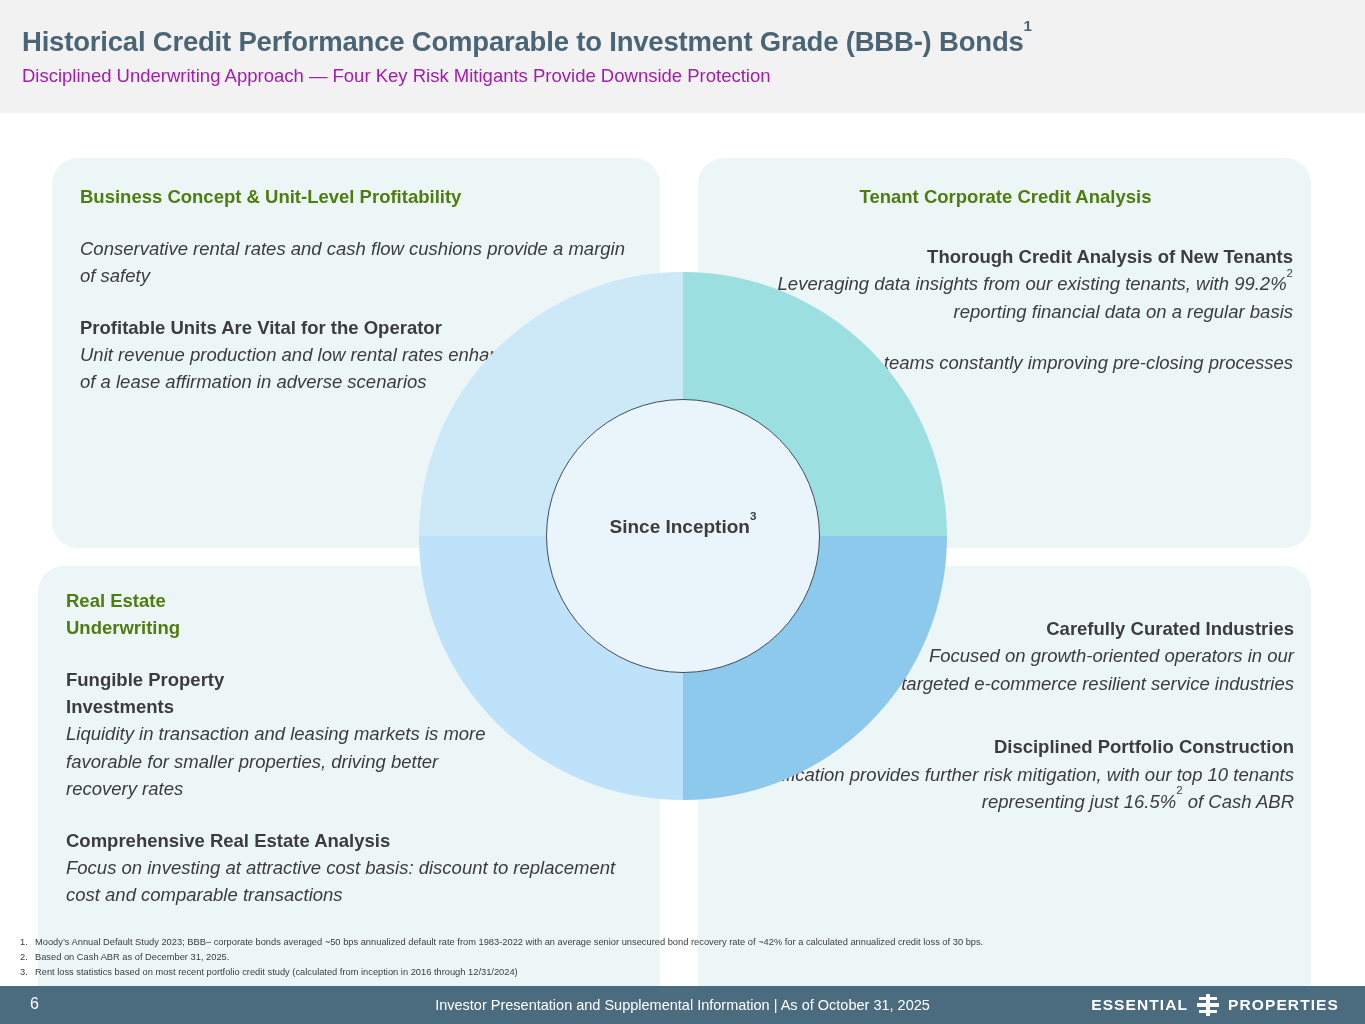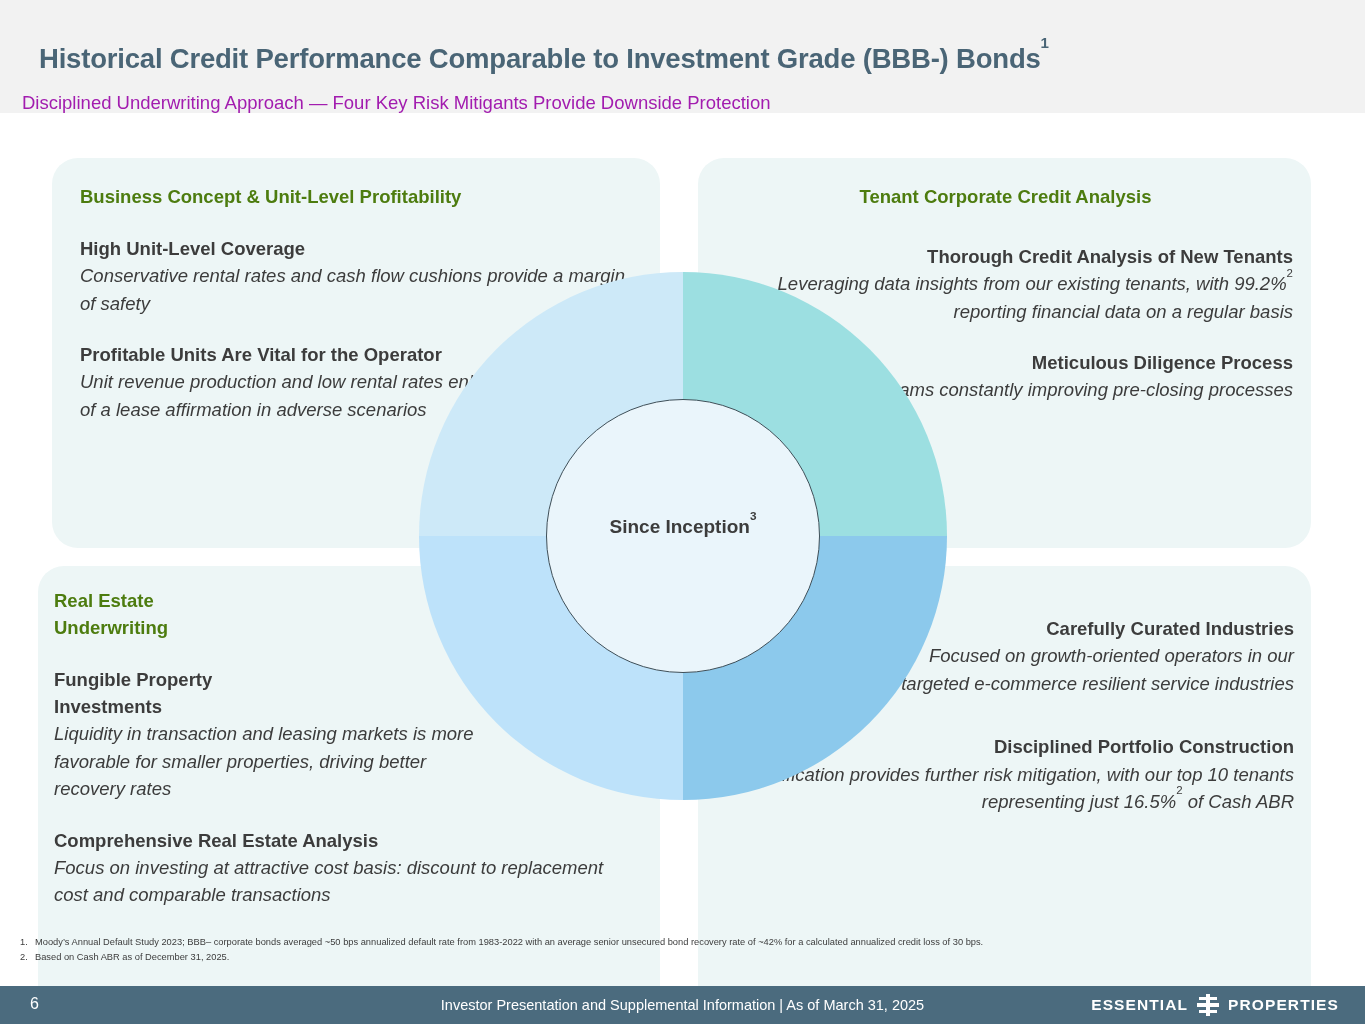--- a/index.html
+++ b/index.html
@@ -24,21 +24,21 @@
     background: #F2F2F2;
     box-sizing: border-box;
     padding: 26px 0 0 22px;
   }
   .slide-title {
     font-size: 27.5px;
     font-weight: bold;
     color: #4A6576;
     letter-spacing: -0.2px;
     line-height: 1.15;
-    margin: 17px;
+    margin: 0;
     white-space: nowrap;
   }
   .slide-title sup { font-size: 0.55em; top: -0.62em; position: relative; font-weight: bold; }
   .slide-subtitle {
     font-size: 18.5px;
     color: #a21caf;
     margin: 7px 0 0 0;
     line-height: 1.2;
     white-space: nowrap;
   }
@@ -83,21 +83,21 @@
     line-height: 1.48;
   }
   .block-body sup, .block-title sup { font-size: 0.62em; position: relative; top: -0.55em; font-style: normal; }
 
   .align-left  { text-align: left; }
   .align-right { text-align: right; }
 
   
   .tl-text { left: 28px; top: 26px; width: 560px; }
   .tr-text { left: 20px; top: 26px; width: 575px; }
-  .bl-text { left: 16px; top: 22px; width: 590px; }
+  .bl-text { left: 28px; top: 22px; width: 590px; }
   .br-text { left: 18px; top: 22px; width: 578px; }
 
   
   .wheel {
     position: absolute;
     left: 419px;
     top: 159px;
     width: 528px;
     height: 528px;
     border-radius: 50%;
@@ -212,39 +212,37 @@
   <h1 class="slide-title"><span>Historical Credit Performance Comparable to Investment Grade (BBB-) Bonds</span><sup>1</sup></h1>
   <div class="slide-subtitle">Disciplined Underwriting Approach — Four Key Risk Mitigants Provide Downside Protection</div>
 </div>
 
 <div class="canvas">
 
   <div class="card card-tl">
     <div class="card-inner tl-text align-left">
       <div class="quad-heading">Business Concept &amp; Unit-Level Profitability</div>
       <div class="block">
-        <div class="block-title">High Unit-Level Coverage</div>
         <div class="block-body">Conservative rental rates and cash flow cushions provide a margin of safety</div>
       </div>
       <div class="block">
         <div class="block-title">Profitable Units Are Vital for the Operator</div>
         <div class="block-body">Unit revenue production and low rental rates enhance the probability of a lease affirmation in adverse scenarios</div>
       </div>
     </div>
   </div>
 
   <div class="card card-tr">
     <div class="card-inner tr-text align-right">
       <div class="quad-heading" style="text-align:center;">Tenant Corporate Credit Analysis</div>
       <div class="block" style="margin-top:32px;">
         <div class="block-title">Thorough Credit Analysis of New Tenants</div>
         <div class="block-body"><span>Leveraging data insights from our existing tenants, with 99.2%</span><sup>2</sup><span> reporting financial data on a regular basis</span></div>
       </div>
       <div class="block">
-        <div class="block-title">Meticulous Diligence Process</div>
         <div class="block-body">Underwriting teams constantly improving pre-closing processes</div>
       </div>
     </div>
   </div>
 
   <div class="card card-bl">
     <div class="card-inner bl-text align-left">
       <div class="quad-heading" style="max-width:200px;">Real Estate Underwriting</div>
       <div class="block">
         <div class="block-title" style="max-width:230px;">Fungible Property Investments</div>
@@ -279,25 +277,26 @@
 
   <div class="hub">
     <div class="hub-label"><span>Since Inception</span><sup>3</sup></div>
   </div>
 
 </div>
 
 <div class="footnotes">
   <div class="footnote"><span class="fn-num">1.</span><span>Moody’s Annual Default Study 2023; BBB– corporate bonds averaged ~50 bps annualized default rate from 1983-2022 with an average senior unsecured bond recovery rate of ~42% for a calculated annualized credit loss of 30 bps.</span></div>
   <div class="footnote"><span class="fn-num">2.</span><span>Based on Cash ABR as of December 31, 2025.</span></div>
+  <div class="footnote"><span class="fn-num">3.</span><span>Rent loss statistics based on most recent portfolio credit study (calculated from inception in 2016 through 12/31/2024)</span></div>
 </div>
 
 <div class="footer">
   <div class="page-num">6</div>
-  <div class="footer-center">Investor Presentation and Supplemental Information |  As of March 31, 2025</div>
+  <div class="footer-center">Investor Presentation and Supplemental Information |  As of October 31, 2025</div>
   <div class="logo">
     <span class="logo-word">ESSENTIAL</span>
     <span class="logo-mark">
       <i class="lm-v"></i>
         <i class="lm-h1"></i>
         <i class="lm-h2"></i>
         <i class="lm-h3"></i>
     </span>
     <span class="logo-word">PROPERTIES</span>
   </div>

